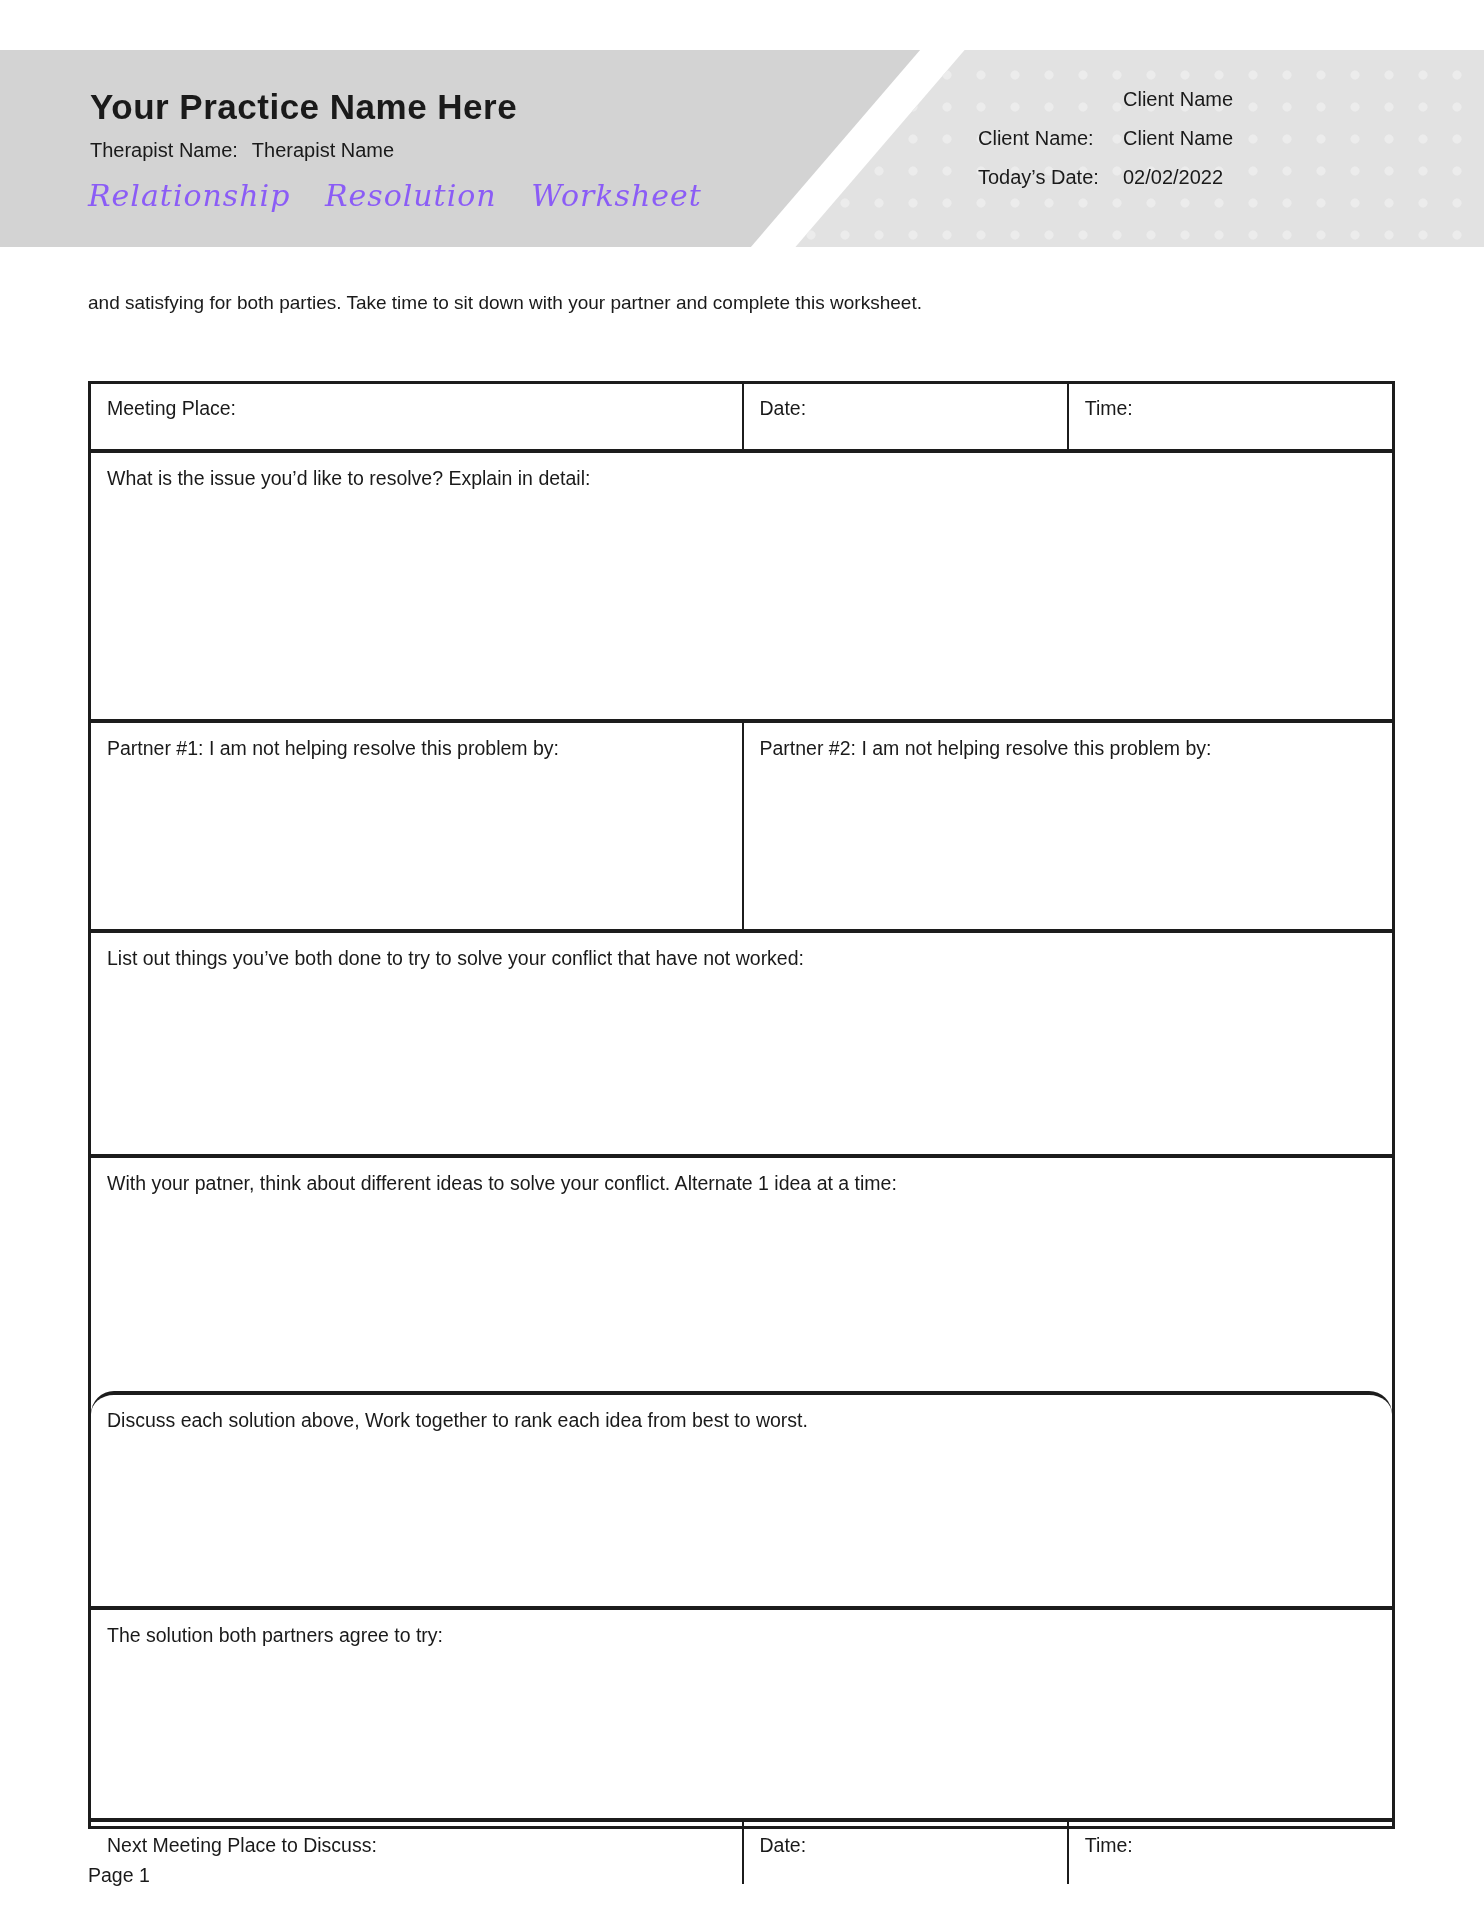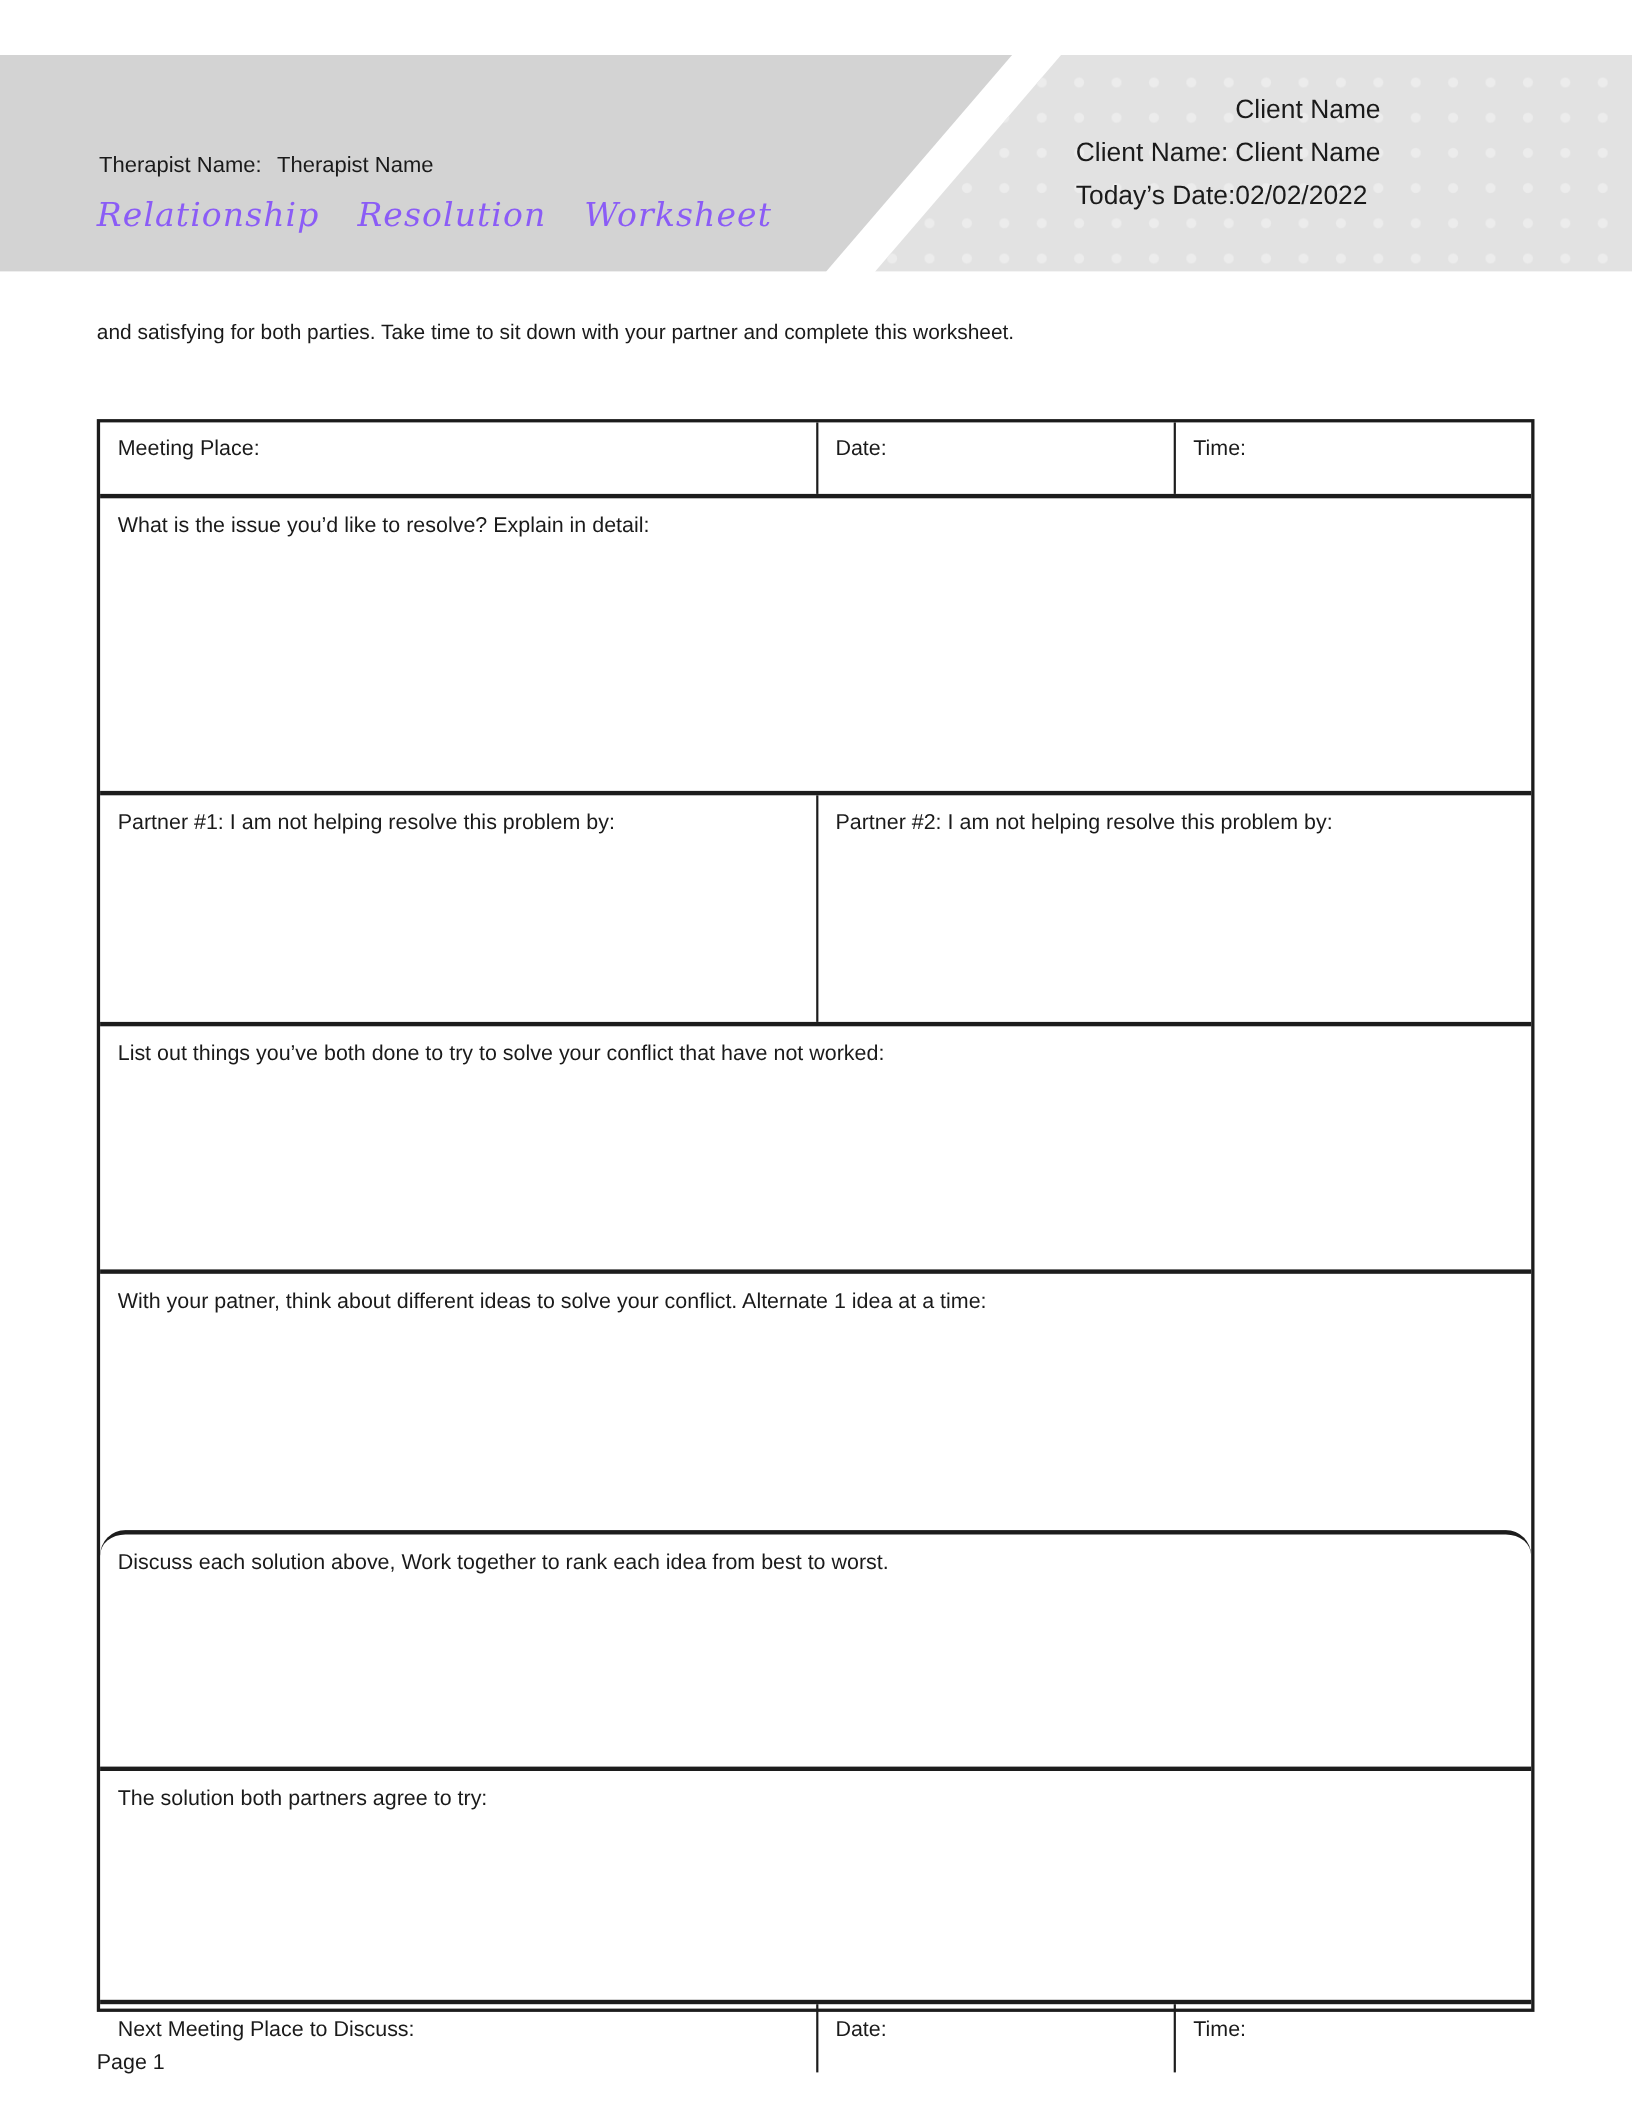--- a/index.html
+++ b/index.html
@@ -72,21 +72,21 @@
     color: #8b5cf6;
     white-space: nowrap;
   }
   .client-block {
     position: absolute;
     left: 978px;
     top: 30px;
     display: grid;
     grid-template-columns: 145px auto;
     grid-auto-rows: 39px;
-    font-size: 24px;
+    font-size: 20px;
     align-items: center;
   }
   .client-block .lbl { text-align: left; }
   .client-block .val { text-align: left; }
 
   
   .intro {
     position: absolute;
     left: 88px;
     top: 287px;
@@ -150,20 +150,21 @@
 </style>
 </head>
 <body>
 
 <div class="page">
 
   <div class="header-band">
     <div class="band-left"></div>
     <div class="band-right"></div>
 
+    <div class="practice-name">Your Practice Name Here</div>
 
     <div class="therapist-line">
       <span class="label">Therapist Name:</span><span class="value">Therapist Name</span>
     </div>
 
     <div class="worksheet-title">Relationship Resolution Worksheet</div>
 
     <div class="client-block">
       <span class="lbl"></span>
       <span class="val">Client Name</span>

